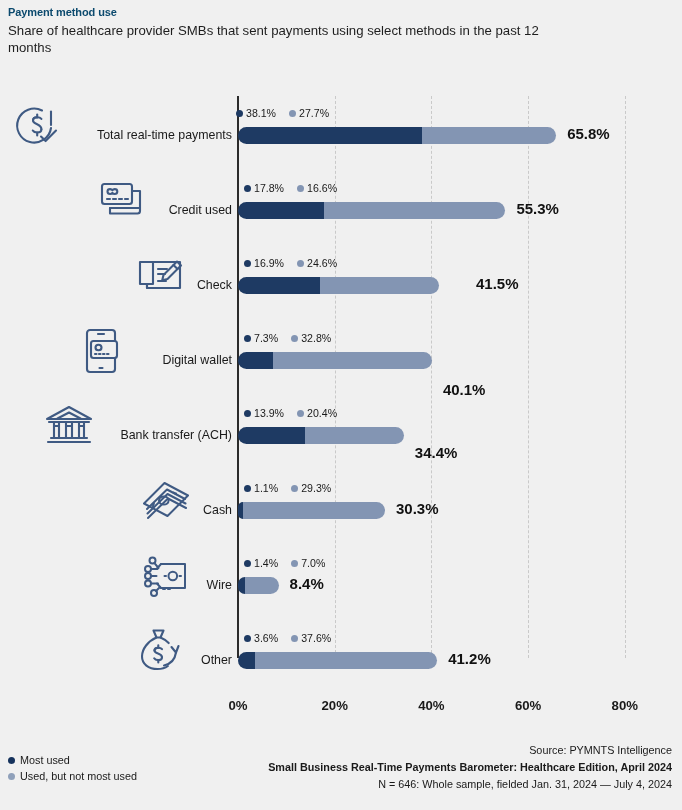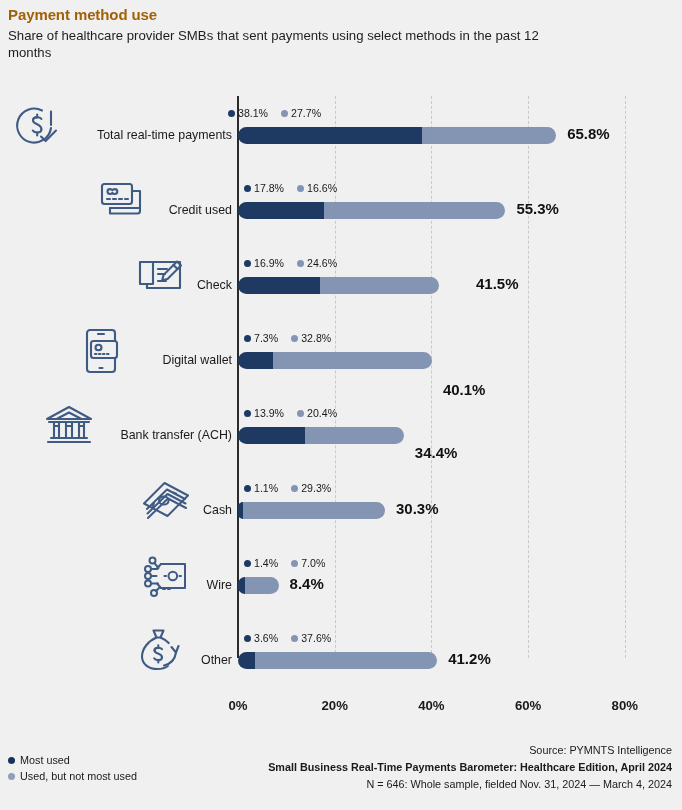--- a/index.html
+++ b/index.html
@@ -17,23 +17,23 @@
   }
 
   
   .header {
     position: absolute;
     left: 8px;
     top: 6px;
     width: 600px;
   }
   .title {
-    font-size: 15px;
+    font-size: 11px;
     font-weight: bold;
-    color: #a16207;
+    color: #0c4a6e;
     letter-spacing: -0.1px;
     margin: 0 0 4px 0;
   }
   .subtitle {
     font-size: 13.2px;
     font-weight: normal;
     color: #1e1e1e;
     line-height: 1.32;
     margin: 0;
     max-width: 560px;
@@ -233,21 +233,21 @@
               <path d="M41 11.5V25"></path>
     <path d="M23 20.5c0-2 1.8-3.2 4.2-3.2 2 0 3.4.6 4.2 1.6"></path>
     <path d="M31.4 29.2c0 2-1.8 3.3-4.2 3.3-2.2 0-3.7-.8-4.4-2"></path>
     <path d="M27.2 17.3c-2.4 0-4.2 1.2-4.2 3.2 0 4.3 8.4 2.5 8.4 8.7"></path>
     <path d="M27.2 14.5v3"></path>
               <path d="M27.2 32.5v3"></path>
     <path d="M31 36.5l4.6 4.6L46 30.5"></path>
   </svg>
           </div>
         </div>
-        <div class="legend-inline" style="left: 228px;"><span class="dot dark"></span><span>38.1%</span><span class="gap"></span><span class="dot light"></span><span>27.7%</span></div>
+        <div class="legend-inline" style="left: 236px;"><span class="dot dark"></span><span>38.1%</span><span class="gap"></span><span class="dot light"></span><span>27.7%</span></div>
         <div class="bar-track" style="left: 238px; width: 318.143px;">
           <div class="bar-seg bar-light" style="left: 184.214px; width: 133.929px; background: rgb(131, 149, 179);"></div>
           <div class="bar-seg bar-dark" style="width: 184.214px; background: rgb(30, 58, 99);"></div>
         </div>
         <div class="bar-total" style="left: 567.143px;">65.8%</div>
       </div>
       <div class="row" style="top: 89px;">
         <div class="label-wrap">
           <div class="row-label">Credit used</div>
           <div class="row-icon" style="right: 85.5px;">
@@ -424,14 +424,14 @@
     <span class="fdot dark"></span><span>Most used</span>
   </div>
   <div class="flegend-item">
     <span class="fdot light"></span><span>Used, but not most used</span>
   </div>
 </div>
 
 <div class="source-block">
   <div class="source-line">Source: PYMNTS Intelligence</div>
   <div class="source-line bold">Small Business Real-Time Payments Barometer: Healthcare Edition, April 2024</div>
-  <div class="source-line">N = 646: Whole sample, fielded Nov. 31, 2024 — March 4, 2024</div>
+  <div class="source-line">N = 646: Whole sample, fielded Jan. 31, 2024 — July 4, 2024</div>
 </div>
 
 </body></html>

